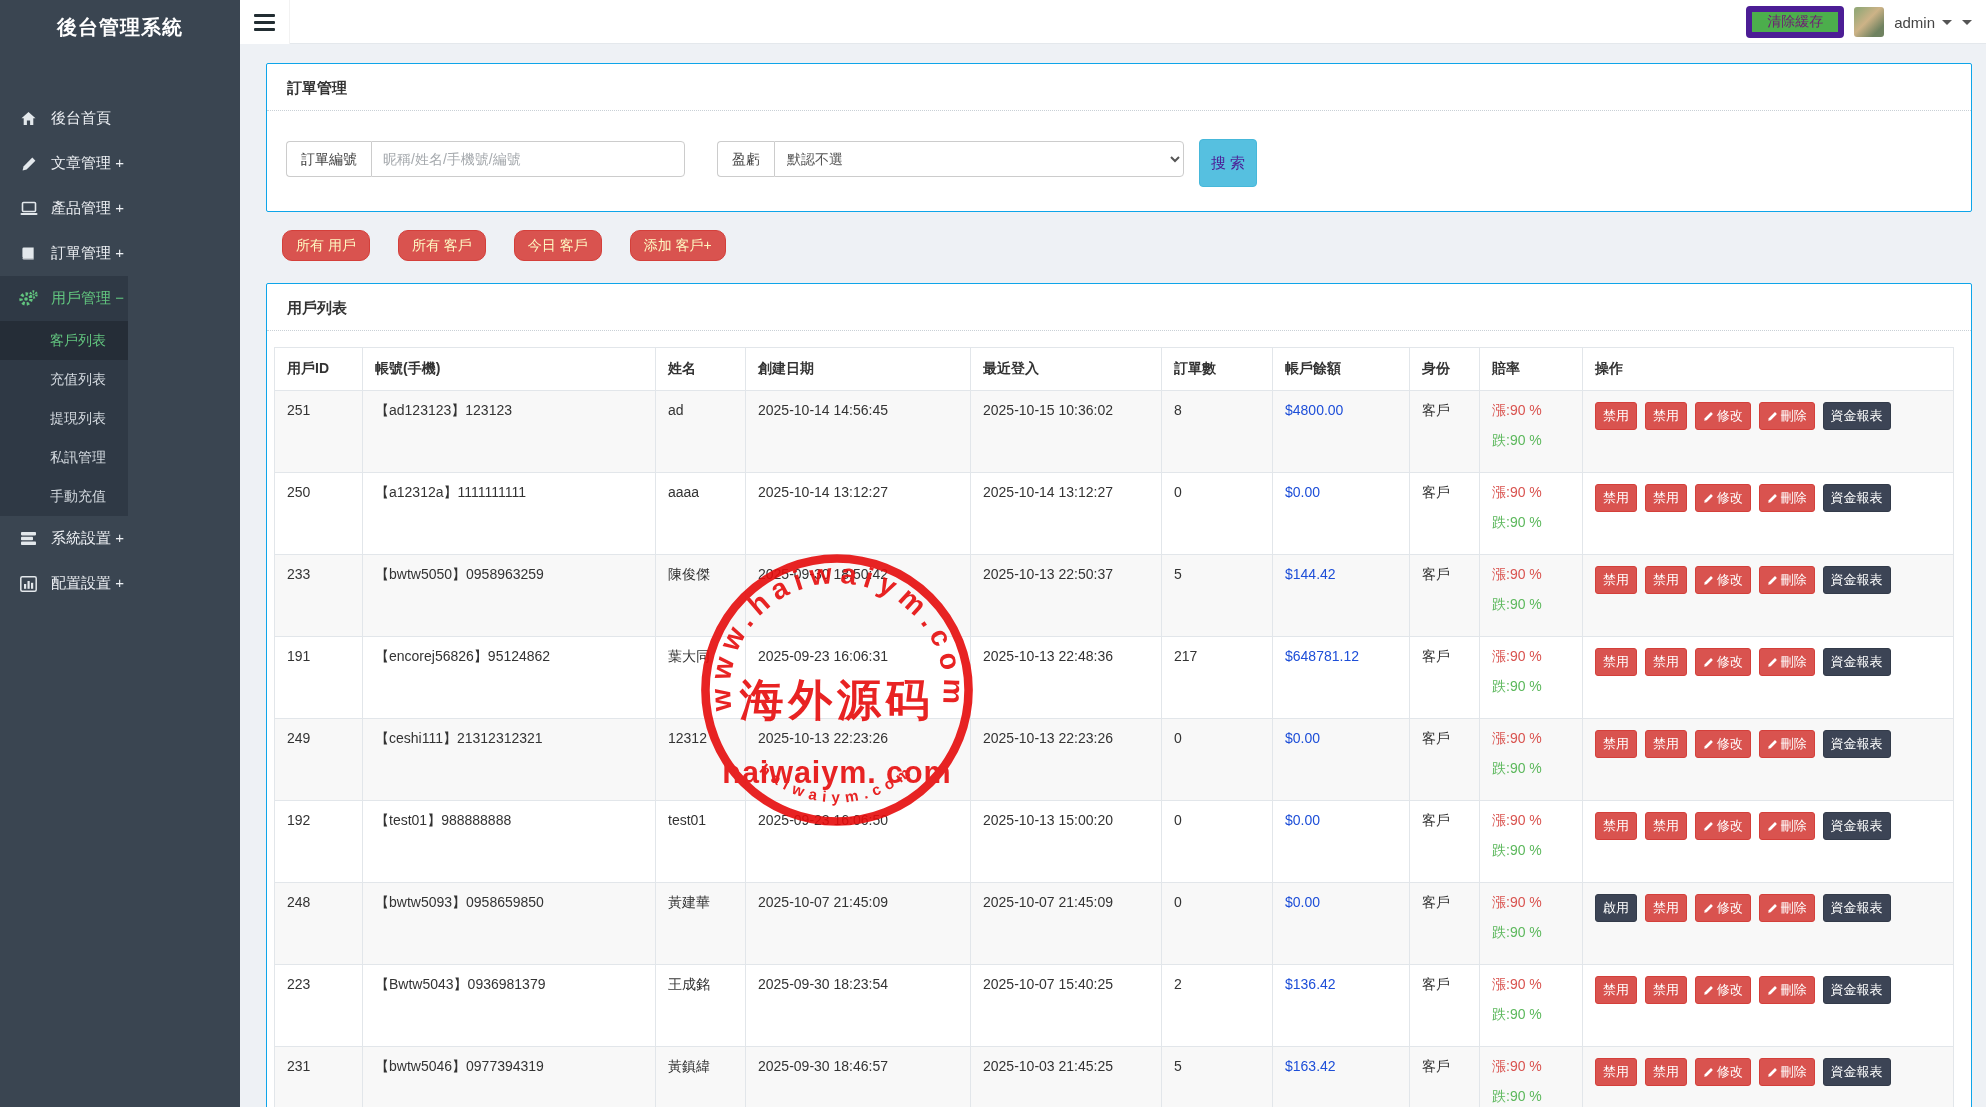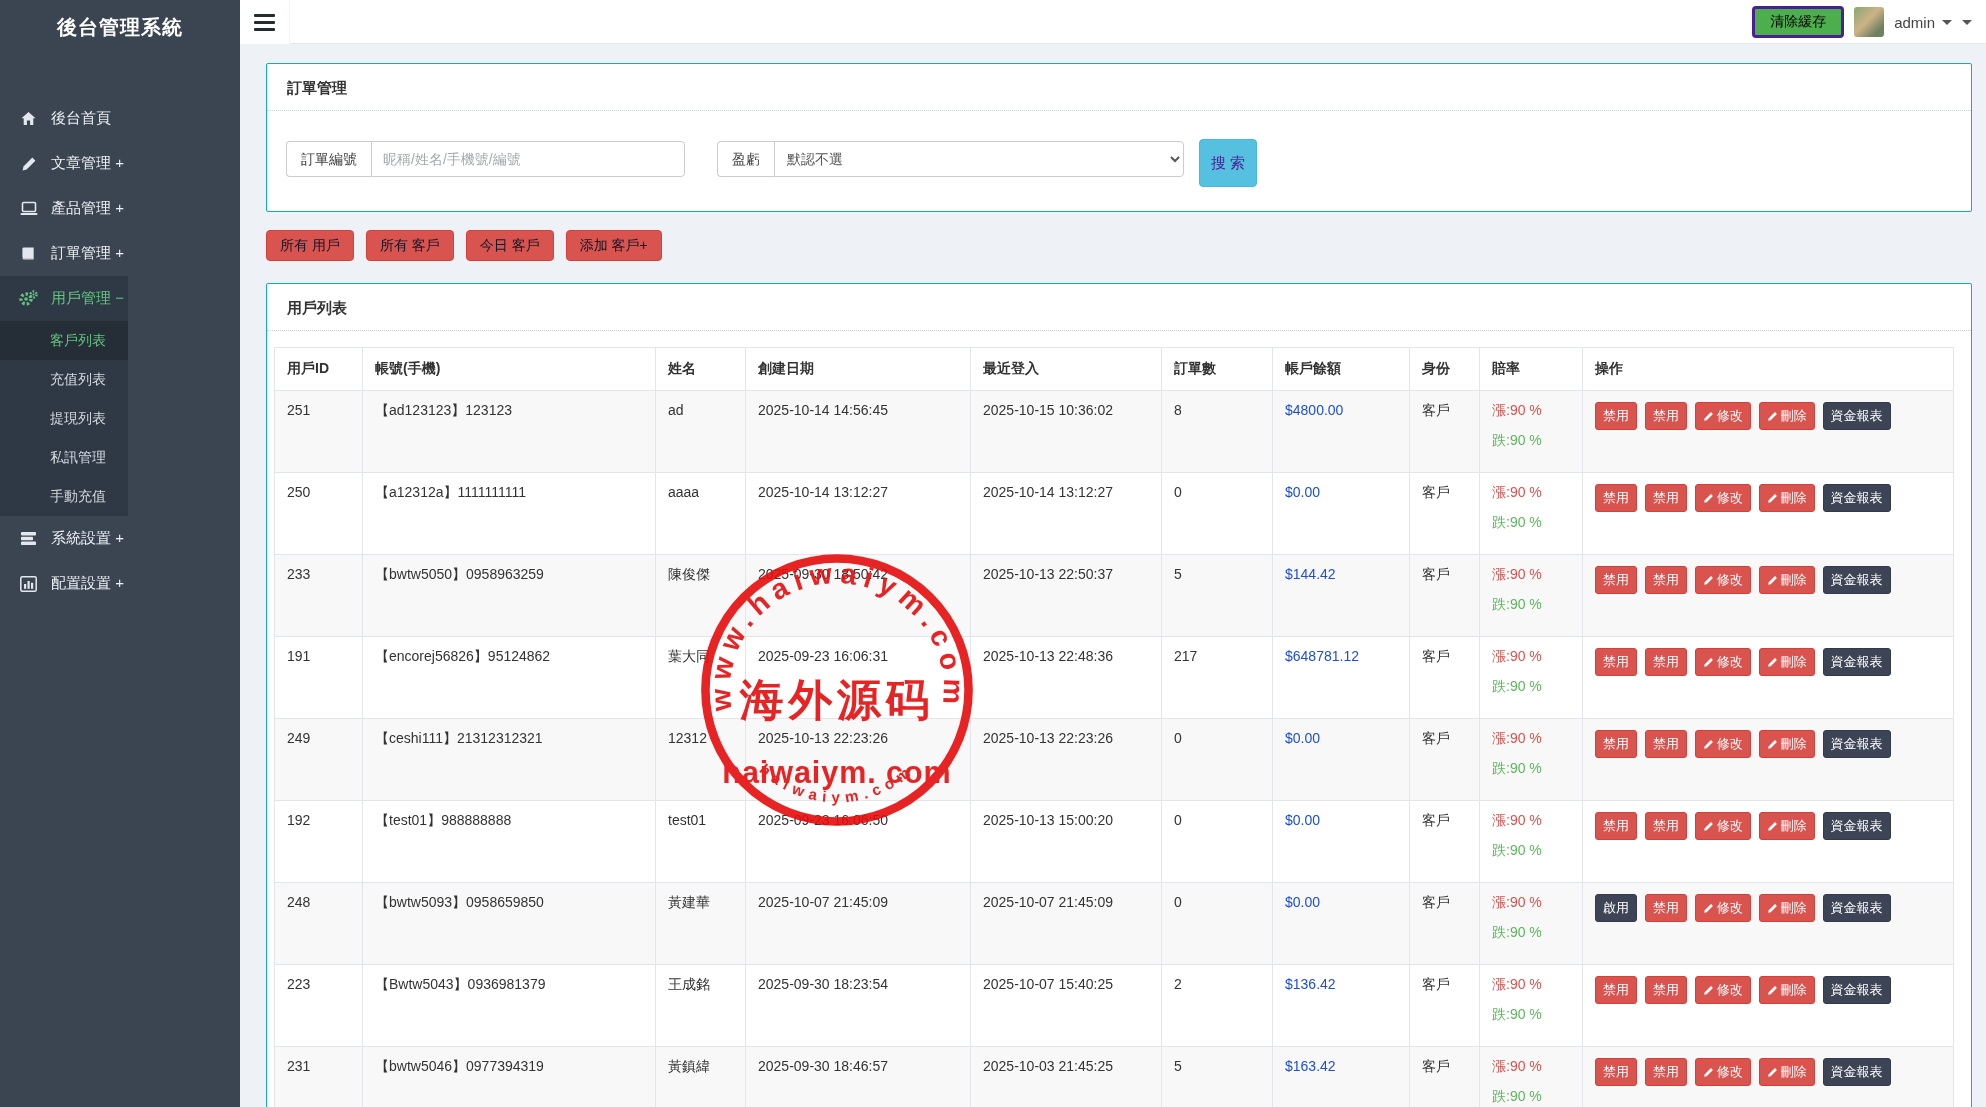--- a/index.html
+++ b/index.html
@@ -16,21 +16,21 @@
   .group { width:128px; background:#2f3945; }
   .mitem.active { color:#62c57f; }
   .submenu .sitem { height:39px; line-height:39px; padding-left:50px; color:#d4dae0; font-size:14px; cursor:pointer; }
   .submenu .sitem.active { background:#252d37; color:#62c57f; }
 
   
   .topbar { position:absolute; left:240px; top:0; right:0; height:44px; background:#fff; border-bottom:1px solid #e4e8ec; z-index:2; }
   .hamburger { position:absolute; left:0; top:0; width:50px; height:44px; background:#fff; border:none; border-right:1px solid #f2f2f2; cursor:pointer; display:flex; flex-direction:column; justify-content:center; align-items:center; gap:4px; }
   .hamburger b { display:block; width:21px; height:3px; background:#222d32; border-radius:1px; }
   .top-right { position:absolute; right:14px; top:0; height:44px; display:flex; align-items:center; gap:10px; }
-  .btn-cache { height:32px; padding:0 15px; background:#4cae4c; border:3px solid #4c1d95; border-radius:4px; color:#000000; font-size:14px; cursor:pointer; font-family:inherit; }
+  .btn-cache { height:32px; padding:0 15px; background:#4cae4c; border:6px solid #4c1d95; border-radius:4px; color:#701a75; font-size:14px; cursor:pointer; font-family:inherit; }
   .avatar { width:30px; height:30px; border-radius:3px; background:linear-gradient(135deg,#97a878 10%,#cdb387 45%,#6f8260 80%); }
   .admin-box { display:flex; align-items:center; gap:7px; cursor:pointer; color:#444; font-size:15px; }
   .caret { width:0; height:0; border-left:5px solid transparent; border-right:5px solid transparent; border-top:5px solid #555; }
 
   
   .content { position:absolute; left:240px; top:44px; right:0; bottom:0; background:#eef1f5; overflow:hidden; }
   .panel { position:absolute; background:#fff; border:1px solid #0ea5e9; border-radius:2px; }
   .panel-hd { height:47px; line-height:47px; padding:0 20px; font-size:15px; font-weight:700; color:#333; border-bottom:1px dotted #c9d0d6; }
   #panel-search { left:26px; top:19px; width:1706px; height:149px; }
   #panel-users  { left:26px; top:239px; width:1706px; height:900px; }
@@ -38,21 +38,21 @@
   .form-row { display:flex; align-items:flex-start; padding:30px 19px 0; }
   .igroup { display:flex; }
   .ig-label { height:36px; line-height:34px; padding:0 14px; background:#fff; border:1px solid #ccc; border-right:none; border-radius:4px 0 0 4px; font-size:14px; color:#404040; white-space:nowrap; }
   .ig-input { height:36px; width:314px; border:1px solid #ccc; border-radius:0 4px 4px 0; padding:0 11px; font-size:14px; color:#333; font-family:inherit; }
   .ig-input::placeholder { color:#a6aaae; }
   .ig-select { height:36px; width:410px; border:1px solid #ccc; border-radius:0 4px 4px 0; padding:0 8px; font-size:14px; color:#555; background:#fff; font-family:inherit; }
   .gap1 { width:32px; } .gap2 { width:15px; }
   .btn-search { width:58px; height:48px; margin-top:-2px; background:#56c0e0; border:1px solid #46b8da; border-radius:4px; color:#4c1d95; font-size:15px; cursor:pointer; font-family:inherit; }
 
   .qrow { position:absolute; left:26px; top:186px; display:flex; gap:12px; }
-  .qbtn { height:31px; padding:0 13px; background:#d9534f; border:1px solid #d43f3a; border-radius:4px; color:#0f172a; font-size:14px; cursor:pointer; font-family:inherit; white-space:nowrap; }
+  .qbtn { height:31px; padding:0 13px; background:#d9534f; border:1px solid #d43f3a; border-radius:10px; color:#fef9c3; font-size:14px; cursor:pointer; font-family:inherit; white-space:nowrap;margin-left:16px; }
 
   
   .tbl-wrap { margin:16px 7px 0; }
   table { border-collapse:collapse; table-layout:fixed; width:1679px; }
   th, td { border:1px solid #e2e6ea; text-align:left; vertical-align:top; font-size:14px; color:#333; }
   th { padding:12px 12px; font-weight:700; background:#fff; }
   td { padding:11px 12px; height:82px; }
   tr.odd  td { background:#f8f8f8; }
   tr.even td { background:#fff; }
   .balance { color:#1d4ed8; }

